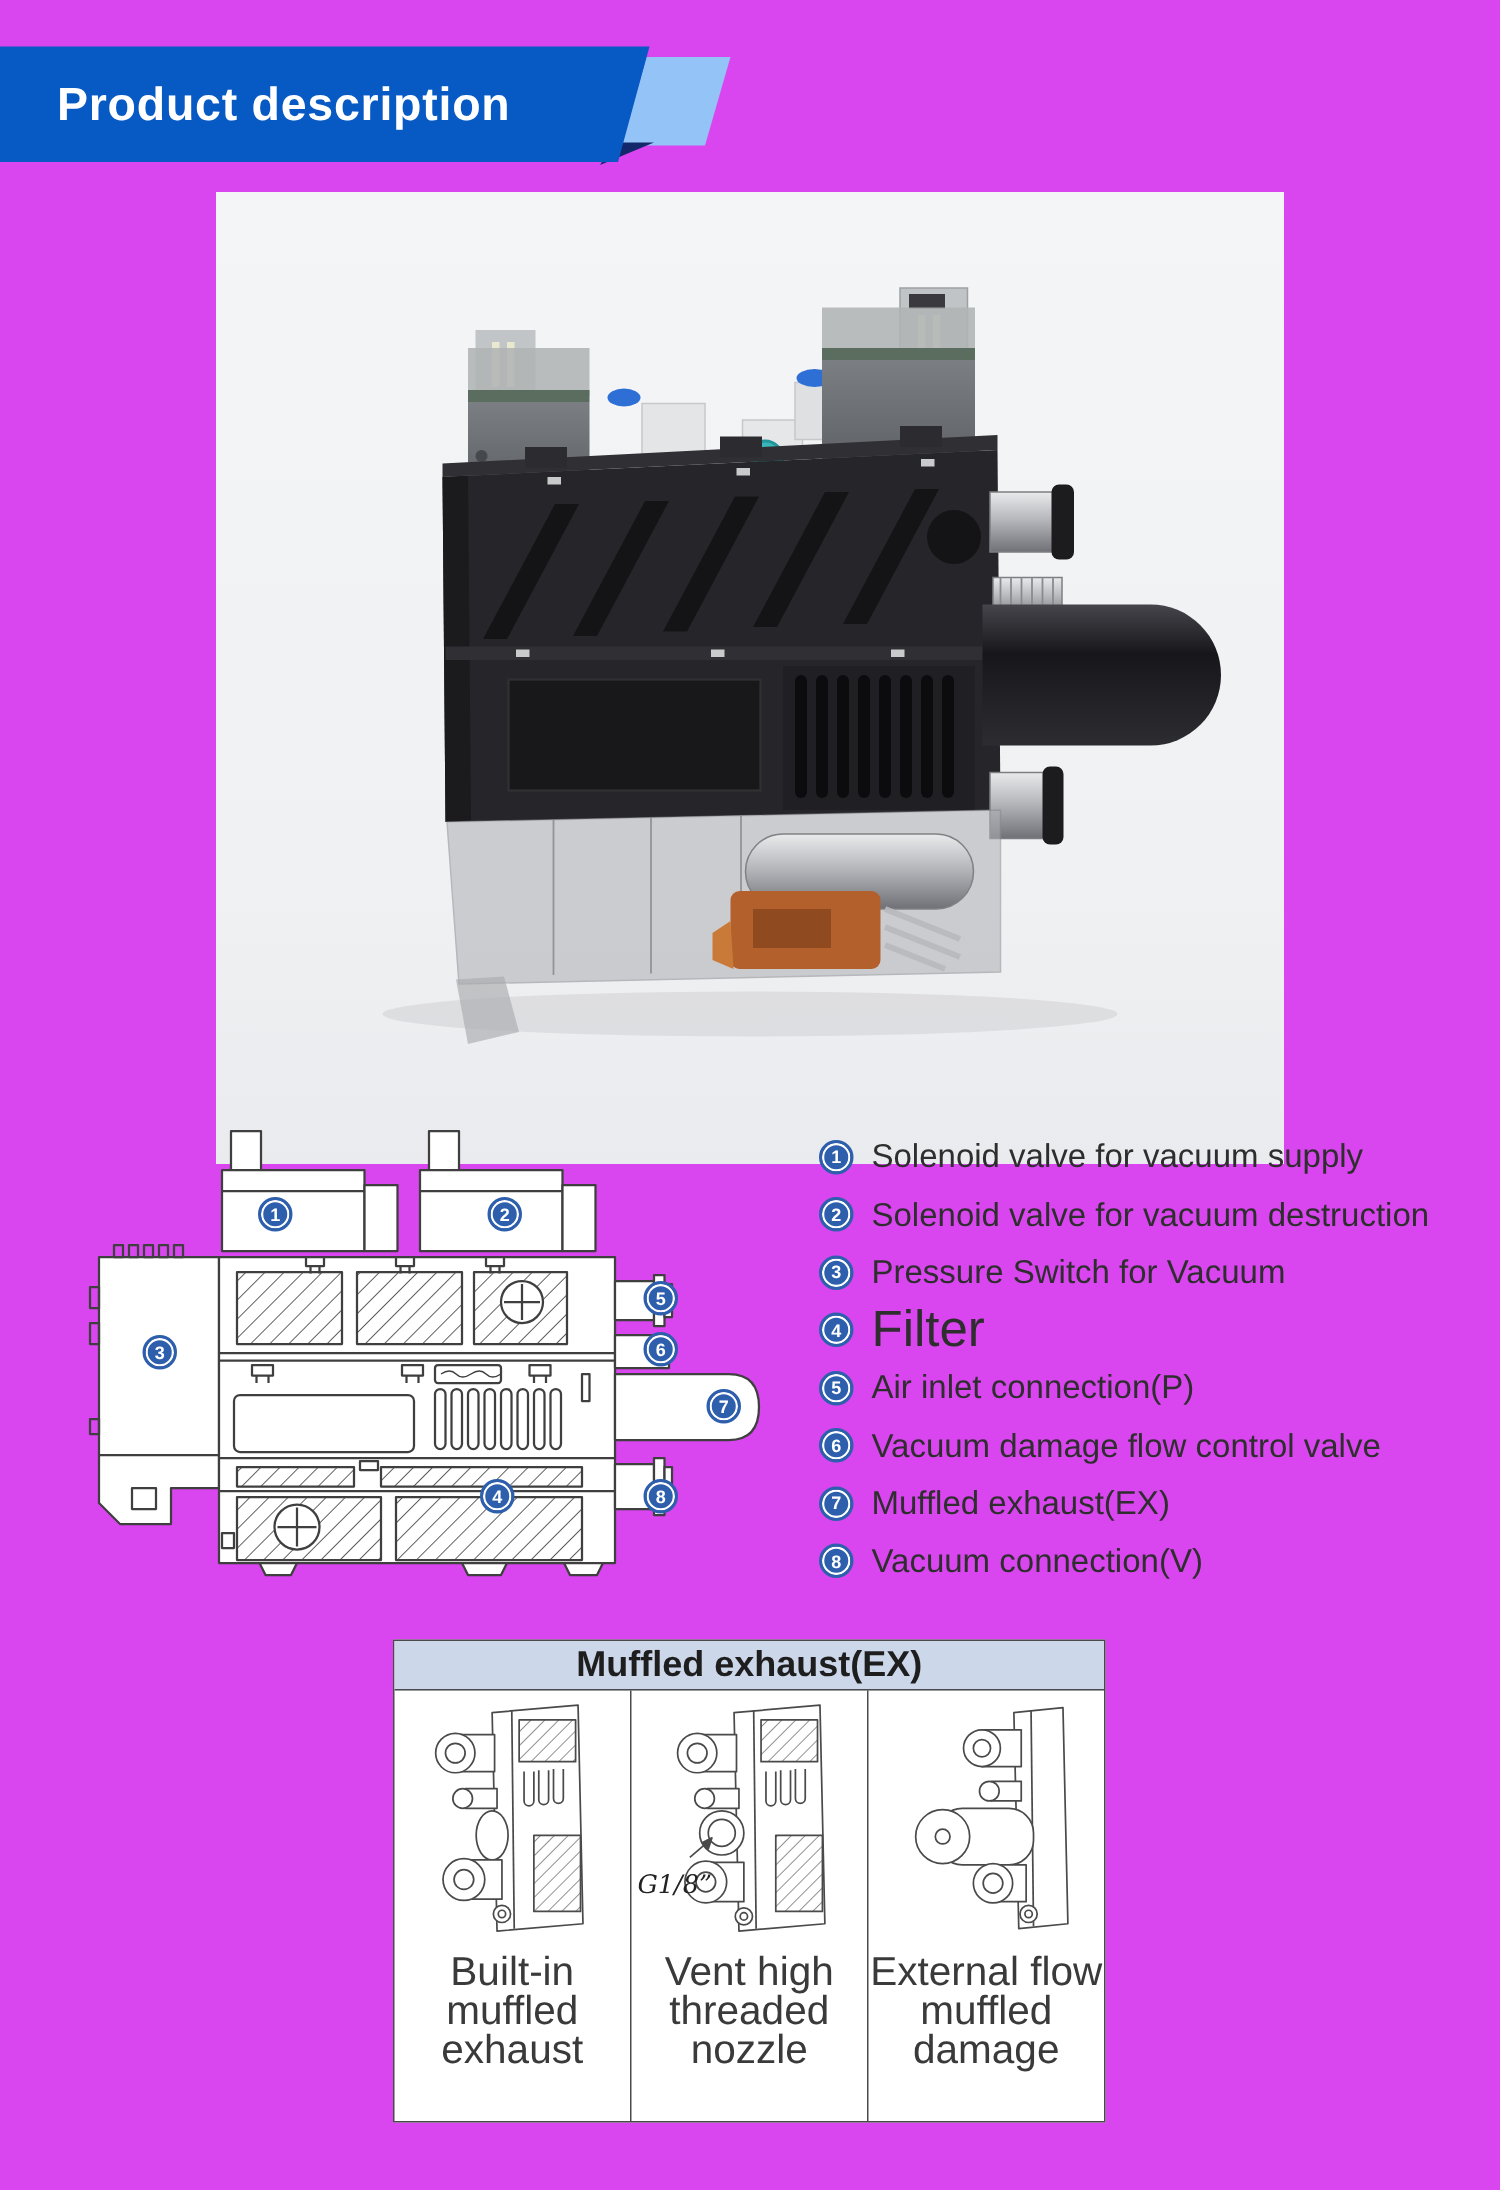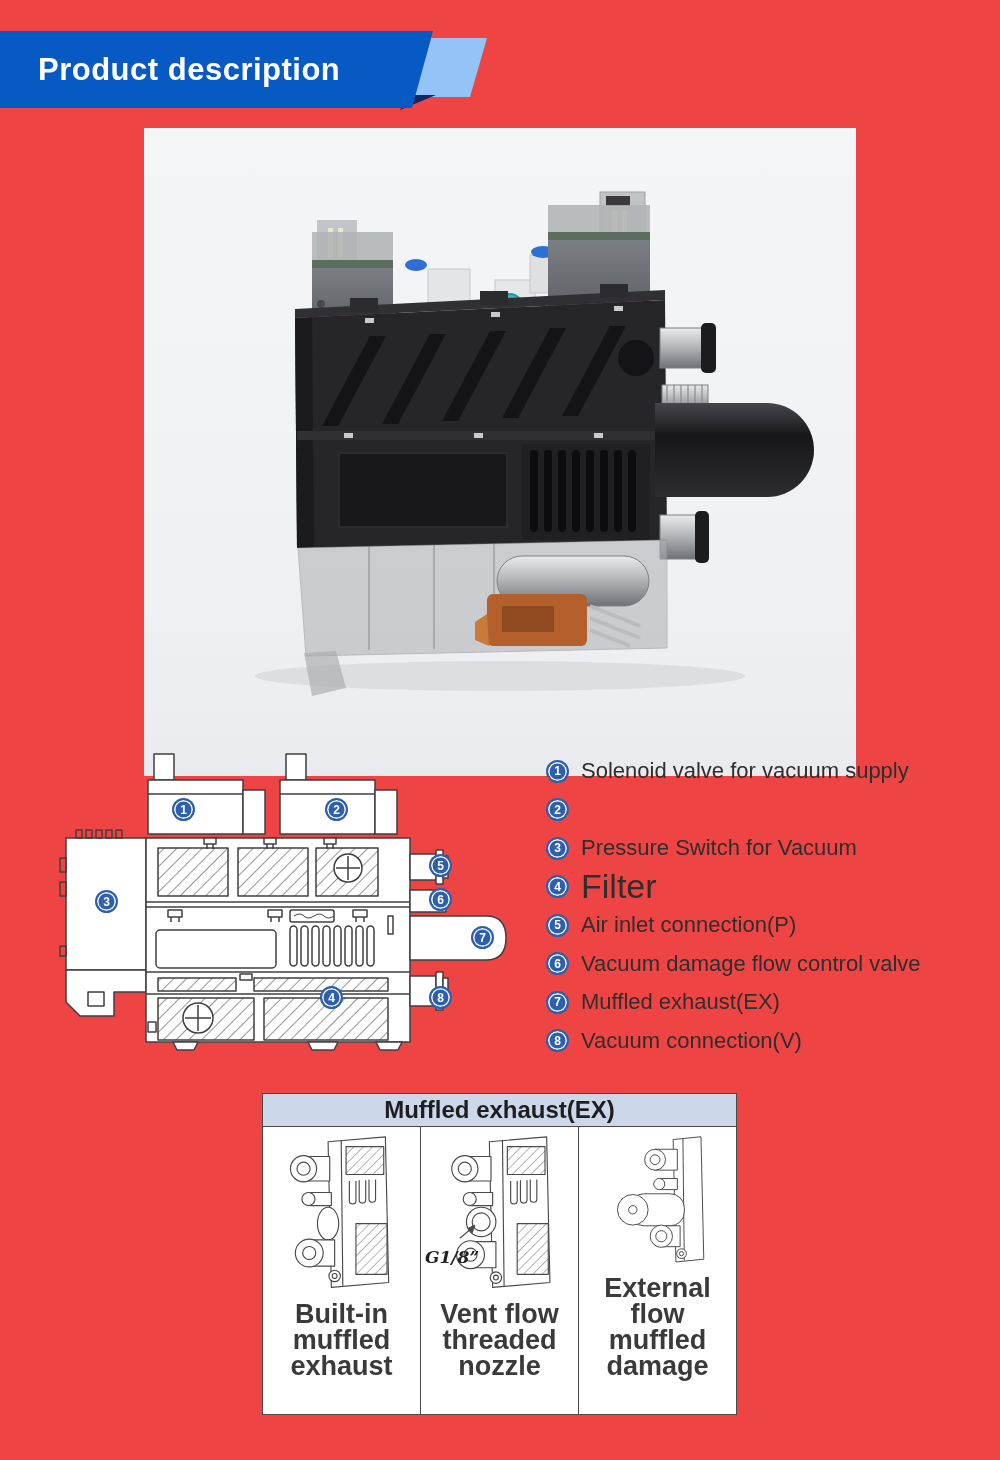--- a/index.html
+++ b/index.html
@@ -1,16 +1,16 @@
 <!DOCTYPE html>
 <html><head>
 <meta charset="utf-8">
 <style>
   html,body{margin:0;padding:0;background:#fff;}
-  .page{position:relative;width:1000px;height:1460px;background:#ef4444;overflow:hidden;
+  .page{position:relative;width:1000px;height:1460px;background:#d946ef;overflow:hidden;
         font-family:"Liberation Sans",sans-serif;}
   
   .banner{position:absolute;left:0;top:0;width:1000px;height:125px;}
   .banner svg{position:absolute;left:0;top:0;}
   .banner-title{position:absolute;left:38px;top:31px;height:77px;line-height:77px;
     color:#fff;font-size:31px;font-weight:bold;letter-spacing:.5px;}
   
   .photo{position:absolute;left:144px;top:128px;width:712px;height:648px;}
   
   .diagram{position:absolute;left:58px;top:750px;width:462px;height:302px;}
@@ -30,21 +30,21 @@
   .legend .txt{color:#2e2e2e;font-size:22px;white-space:nowrap;text-align:right;}
   .legend li.big .txt{font-size:34px;}
   
   .extable{position:absolute;left:262px;top:1093px;width:475px;height:322px;
     border:1.5px solid #4a4a4a;box-sizing:border-box;background:#fff;}
   .extable .thead{height:32px;background:#ccd7ea;border-bottom:1.5px solid #4a4a4a;
     display:flex;align-items:center;justify-content:center;
     font-size:24px;font-weight:bold;color:#1e1e1e;}
   .extable .row{display:flex;height:calc(100% - 33.5px);}
   .extable .cell{flex:1;position:relative;border-left:1.5px solid #4a4a4a;
-    display:flex;flex-direction:column;align-items:center;font-weight:bold;}
+    display:flex;flex-direction:column;align-items:center;}
   .extable .cell:first-child{border-left:none;}
   .extable .cap{margin-top:auto;padding-bottom:8px;text-align:center;
     font-size:27px;line-height:26px;color:#3a3a3a;}
   .extable .cap span{display:block;}
   .anno{position:absolute;left:4px;top:120px;font-family:"DejaVu Serif",serif;
     font-style:italic;font-size:17px;color:#222;}
   .lineart{stroke:#3f3f3f;fill:none;stroke-width:1.5;stroke-linejoin:round;}
 </style>
 </head>
 <body>
@@ -331,20 +331,21 @@
     <li>
         <span class="badge">
           <i>1</i>
         </span>
         <span class="txt">Solenoid valve for vacuum supply</span>
       </li>
     <li>
         <span class="badge">
           <i>2</i>
         </span>
+        <span class="txt">Solenoid valve for vacuum destruction</span>
       </li>
     <li>
         <span class="badge">
           <i>3</i>
         </span>
         <span class="txt">Pressure Switch for Vacuum</span>
       </li>
     <li class="big">
         <span class="badge">
           <i>4</i>
@@ -437,21 +438,21 @@
             <circle cx="39" cy="156" r="17"></circle>
               <circle cx="39" cy="156" r="8"></circle>
             <circle cx="70" cy="184" r="7"></circle>
               <circle cx="70" cy="184" r="3"></circle>
             <path d="M26,136 L40,124" fill="none"></path>
             <polygon points="44,120 36,124 41,129" fill="#4a4a4a"></polygon>
           </g>
         </svg>
         <div class="anno">G1/8”</div>
         <p class="cap">
-          <span>Vent flow</span>
+          <span>Vent high</span>
           <span>threaded nozzle</span>
         </p>
       </div>
 
       <div class="cell">
         <svg width="155" height="212" viewBox="0 0 155 212" class="lineart">
           <g stroke="#4a4a4a" fill="#fff" stroke-width="1.4" stroke-linejoin="round">
             <polygon points="100,18 140,14 144,190 104,194"></polygon>
             <line x1="114" y1="16" x2="116" y2="192"></line>
             <rect x="74" y="32" width="32" height="30"></rect>

